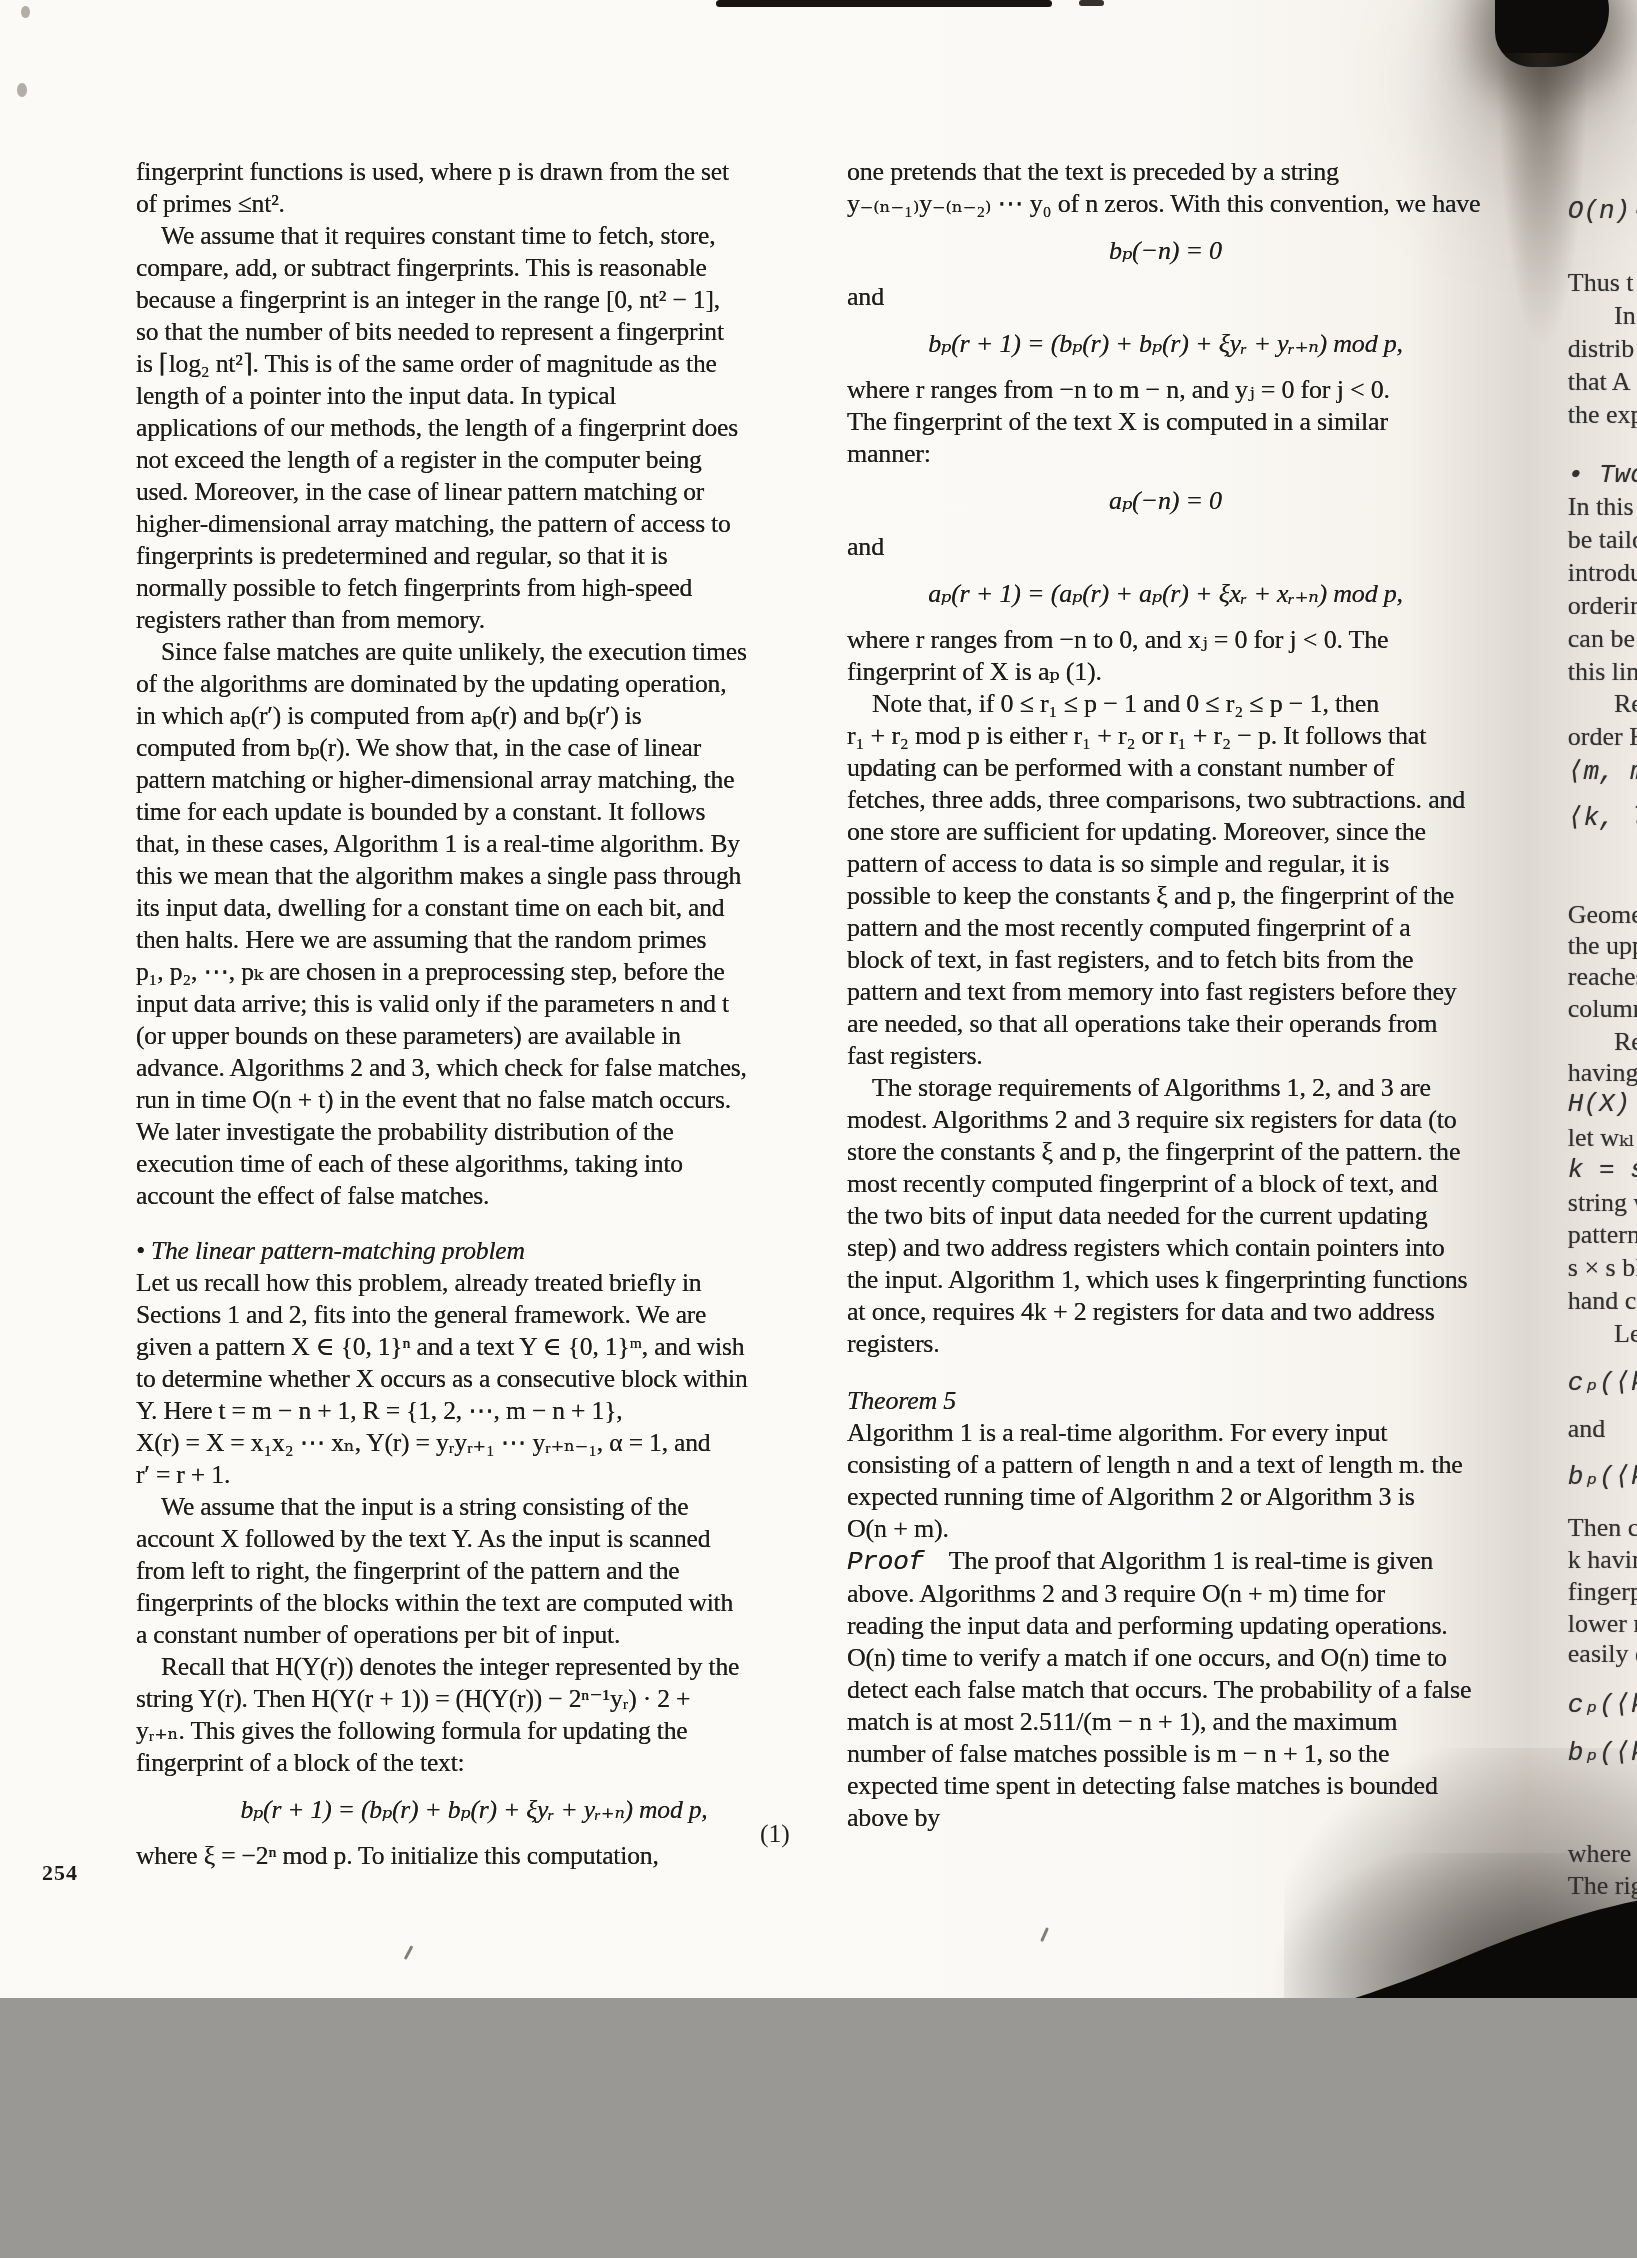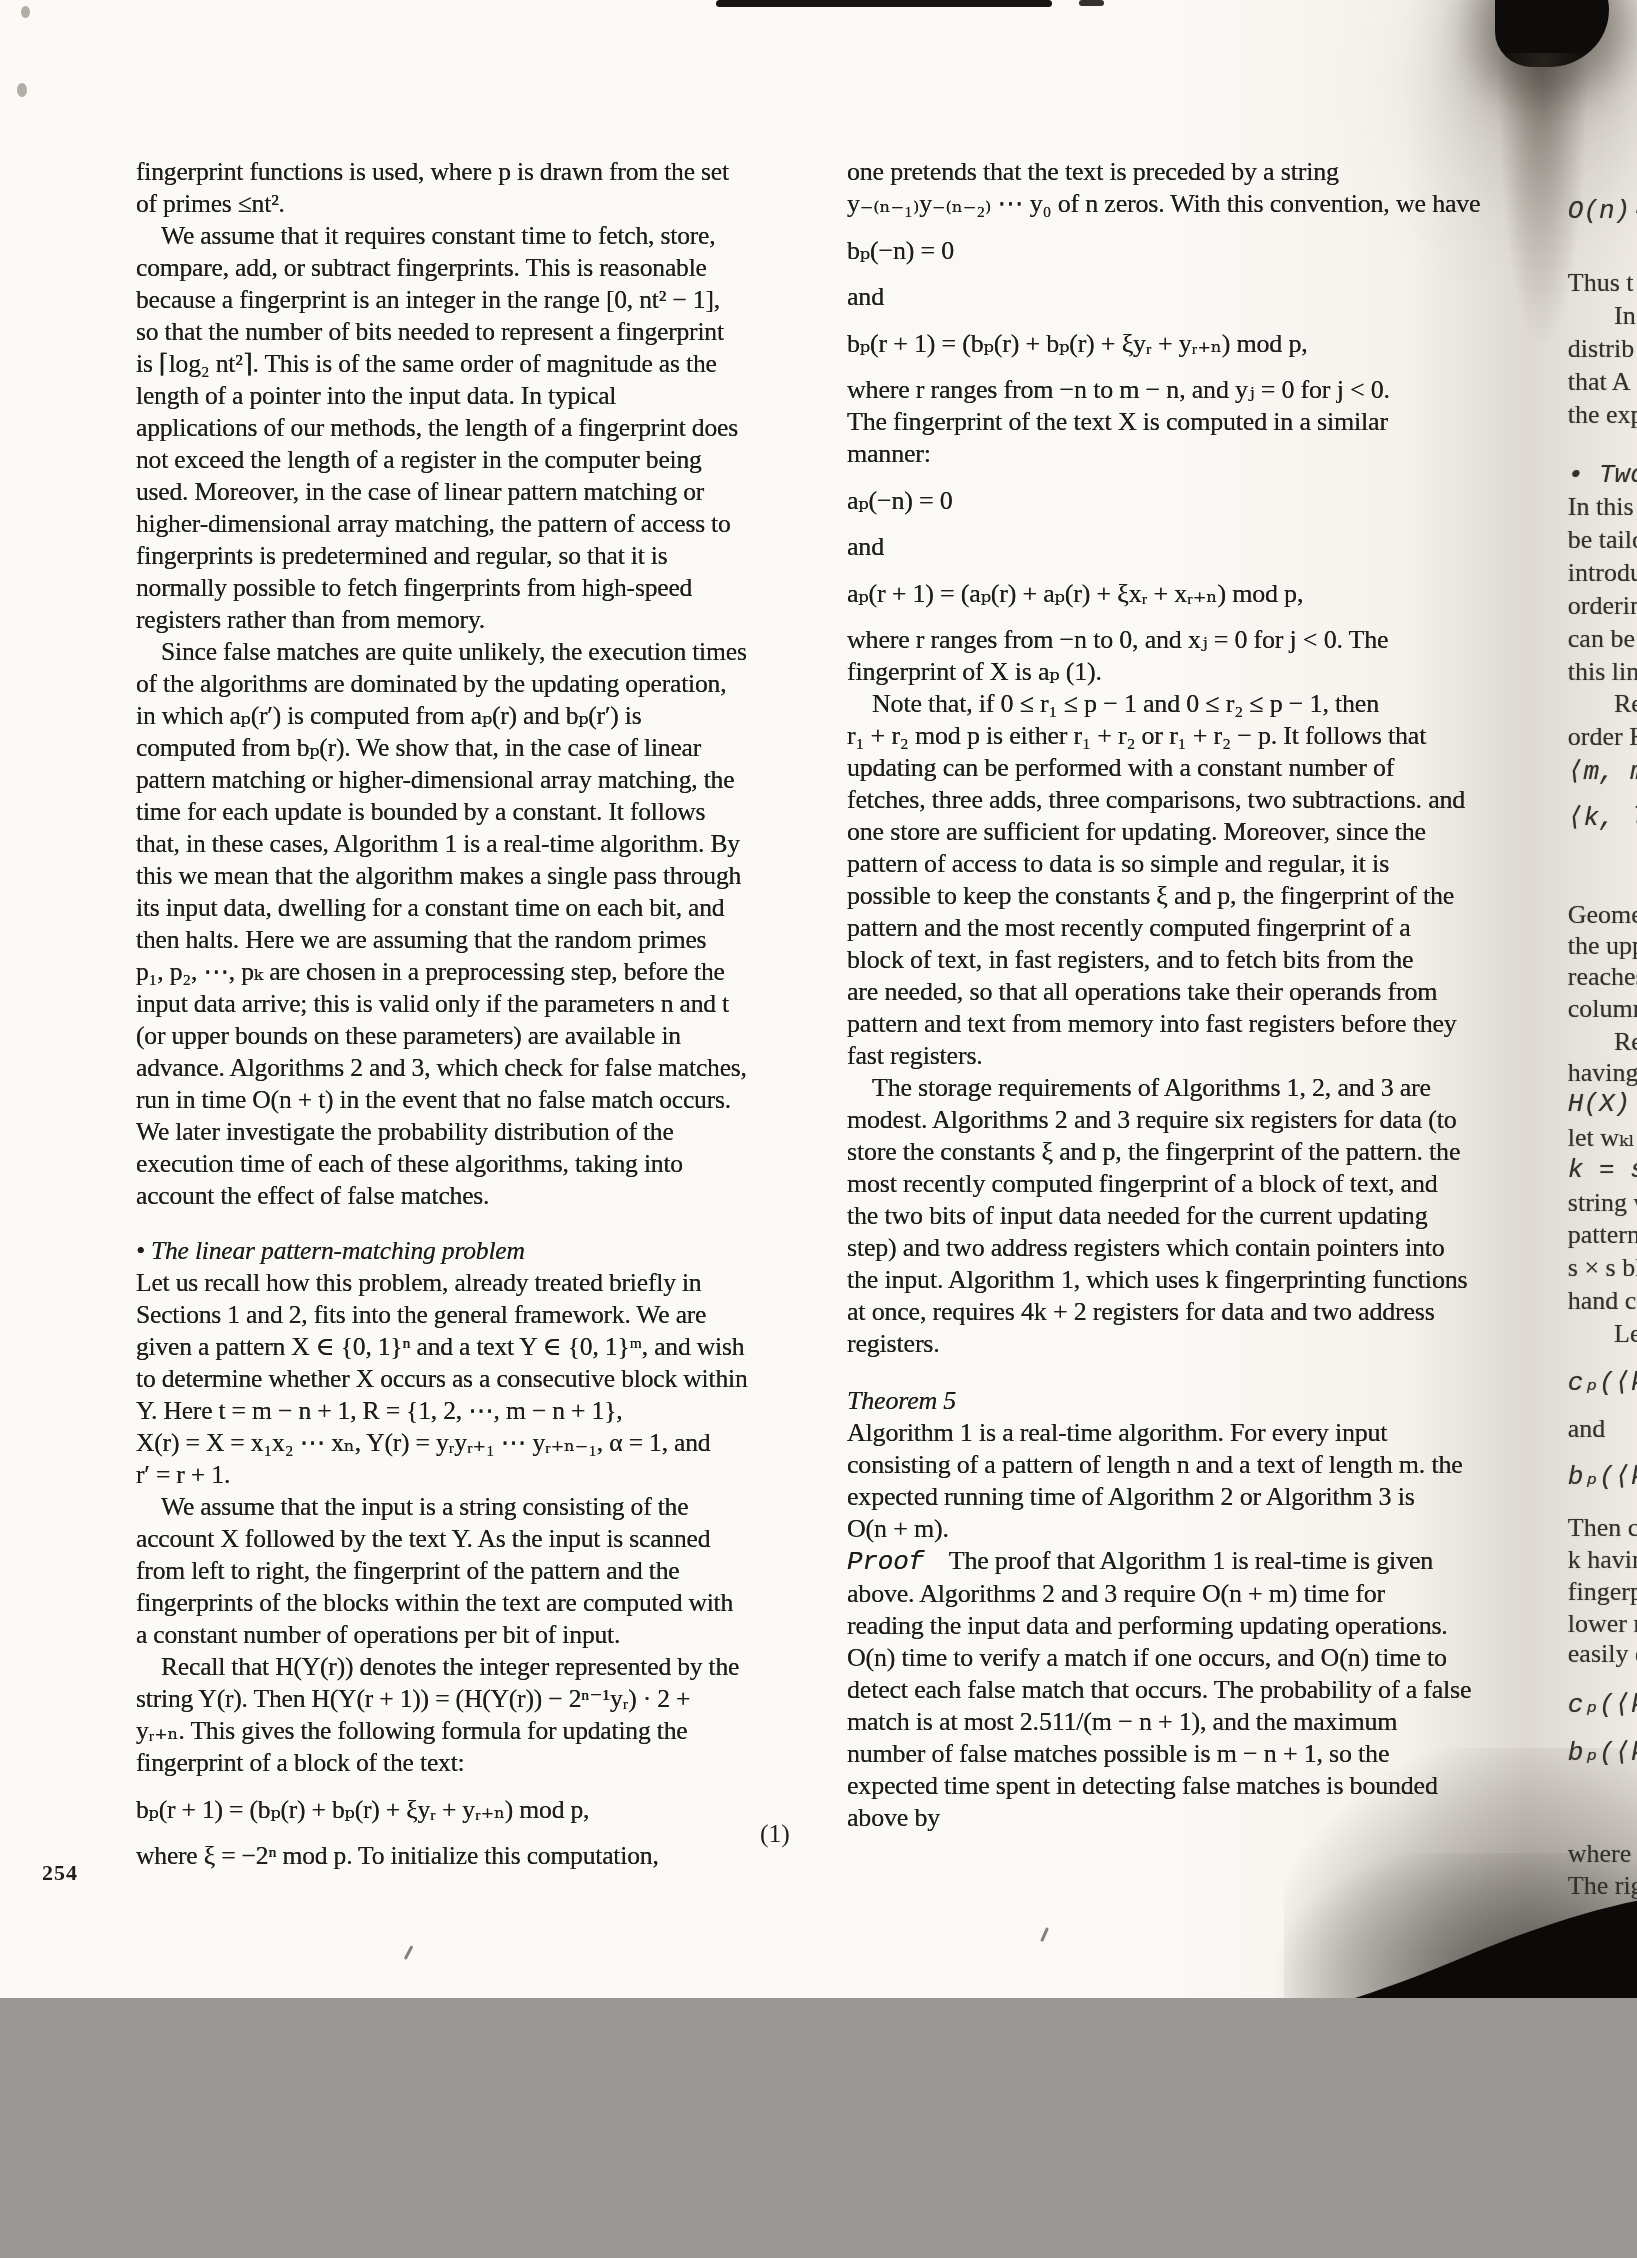--- a/index.html
+++ b/index.html
@@ -6,21 +6,21 @@
   .page{position:relative;width:1638px;height:1998px;overflow:hidden;
         background:linear-gradient(90deg,#fcfaf6 0%,#fbf9f5 72%,#f4f1ea 88%,#efeBe4 100%);
         font-family:"Liberation Serif","DejaVu Serif",serif;color:#1e1d1b;}
   .col{position:absolute;top:156px;font-size:25.6px;line-height:32px;letter-spacing:-0.2px;z-index:3;}
   .col .line{white-space:pre;text-shadow:0 0 0.5px rgba(25,25,25,.85);}
   .lcol{left:136px;width:676px;}
   .mcol{left:847px;width:637px;font-size:26px;}
   .ind{text-indent:25px;}
   .head{margin-top:23px;font-style:italic;}
   .thead{margin-top:25px;font-style:italic;}
-  .eq{margin-top:14.5px;}
+  .eq{margin-top:14.5px;font-style:italic;text-align:center;}
   .sp{margin-top:14.5px;}
   .proof{}
   .it{font-style:italic;font-family:Liberation Mono, monospace;}
   .eqno{position:absolute;left:760px;top:1819px;font-size:25.6px;z-index:3;}
   
   .rstrip{position:absolute;left:1562px;top:0;width:75px;height:2258px;overflow:hidden;
           font-size:26px;color:#33312d;z-index:3;}
   .frag{position:absolute;left:5.8px;white-space:pre;filter:blur(0.3px);text-shadow:0 0 1px rgba(70,66,60,.6);}
   .frag.ind{left:27px;}
   .frag.it{font-style:italic;}
@@ -137,22 +137,22 @@
       <div class="line ">fingerprint of X is aₚ (1).</div>
       <div class="line ind">Note that, if 0 ≤ r₁ ≤ p − 1 and 0 ≤ r₂ ≤ p − 1, then</div>
       <div class="line ">r₁ + r₂ mod p is either r₁ + r₂ or r₁ + r₂ − p. It follows that</div>
       <div class="line ">updating can be performed with a constant number of</div>
       <div class="line ">fetches, three adds, three comparisons, two subtractions. and</div>
       <div class="line ">one store are sufficient for updating. Moreover, since the</div>
       <div class="line ">pattern of access to data is so simple and regular, it is</div>
       <div class="line ">possible to keep the constants ξ and p, the fingerprint of the</div>
       <div class="line ">pattern and the most recently computed fingerprint of a</div>
       <div class="line ">block of text, in fast registers, and to fetch bits from the</div>
+      <div class="line ">pattern and text from memory into fast registers before they</div>
       <div class="line ">are needed, so that all operations take their operands from</div>
-      <div class="line ">pattern and text from memory into fast registers before they</div>
       <div class="line ">fast registers.</div>
       <div class="line ind">The storage requirements of Algorithms 1, 2, and 3 are</div>
       <div class="line ">modest. Algorithms 2 and 3 require six registers for data (to</div>
       <div class="line ">store the constants ξ and p, the fingerprint of the pattern. the</div>
       <div class="line ">most recently computed fingerprint of a block of text, and</div>
       <div class="line ">the two bits of input data needed for the current updating</div>
       <div class="line ">step) and two address registers which contain pointers into</div>
       <div class="line ">the input. Algorithm 1, which uses k fingerprinting functions</div>
       <div class="line ">at once, requires 4k + 2 registers for data and two address</div>
       <div class="line ">registers.</div>

